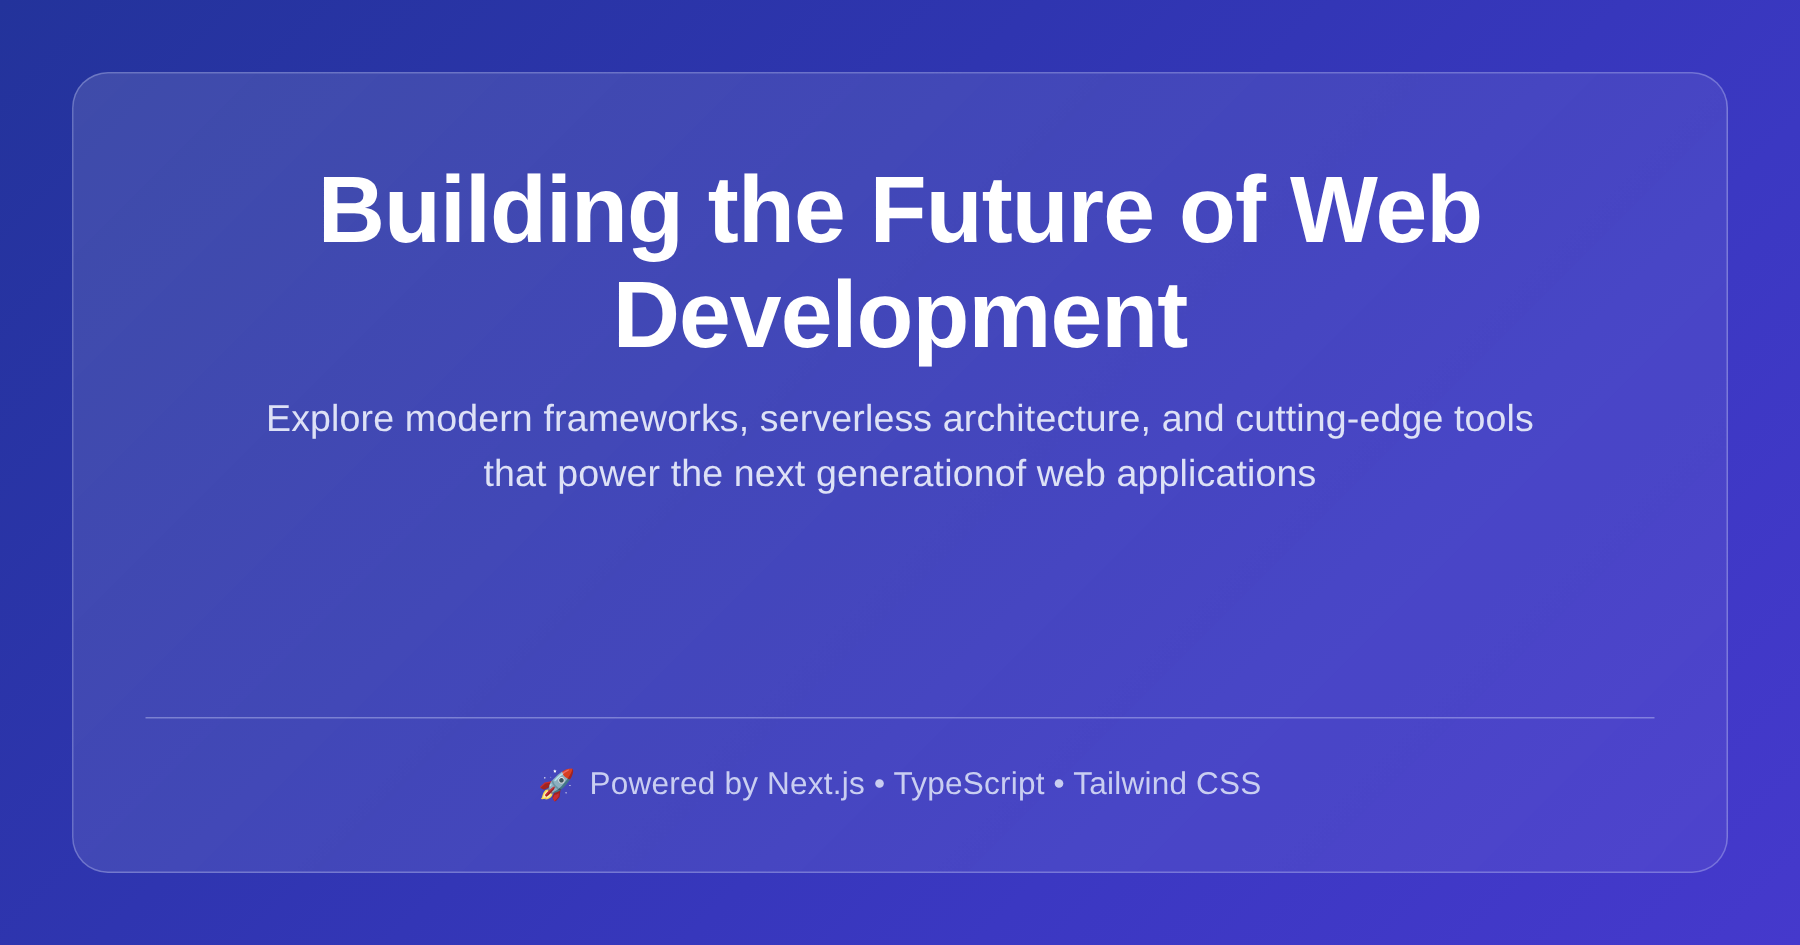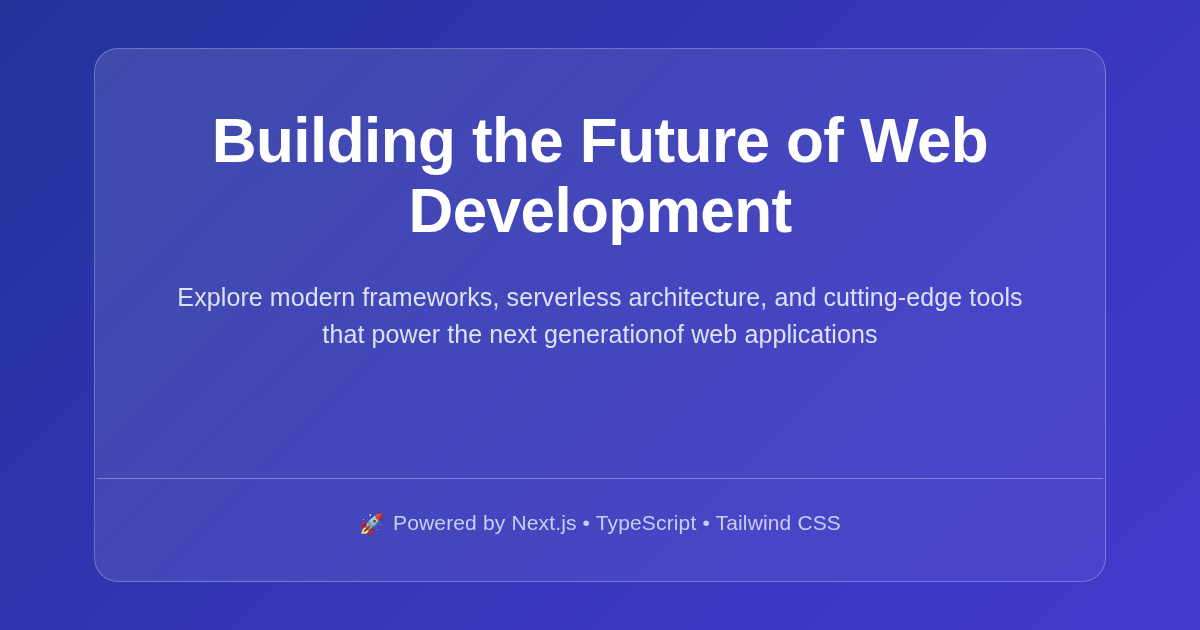--- a/index.html
+++ b/index.html
@@ -15,21 +15,21 @@
     background: linear-gradient(135deg, #23339b 0%, #2f35b0 38%, #3b38c2 70%, #4539cc 100%);
     display: flex;
     align-items: center;
     justify-content: center;
     -webkit-font-smoothing: antialiased;
   }
 
   
   .og-card {
     position: relative;
-    width: 1012px;
+    width: 1104px;
     height: 534px;
     border-radius: 24px;
     border: 1px solid rgba(220, 225, 255, 0.30);
     background: linear-gradient(135deg,
                 rgba(255,255,255,0.12) 0%,
                 rgba(255,255,255,0.085) 45%,
                 rgba(255,255,255,0.055) 100%);
     display: flex;
     flex-direction: column;
     align-items: center;
@@ -54,21 +54,21 @@
 
   
   .card-subtitle {
     width: 870px;
     text-align: center;
     color: #dde1f6;
     font-size: 25px;
     line-height: 37px;
     font-weight: 400;
     letter-spacing: 0.1px;
-    margin-top: 34px;
+    margin-top: 16px;
   }
 
   
   .card-spacer { flex: 1 1 auto; }
 
   
   .card-divider {
     width: 1006px;
     height: 1px;
     background: rgba(219, 224, 255, 0.38);

